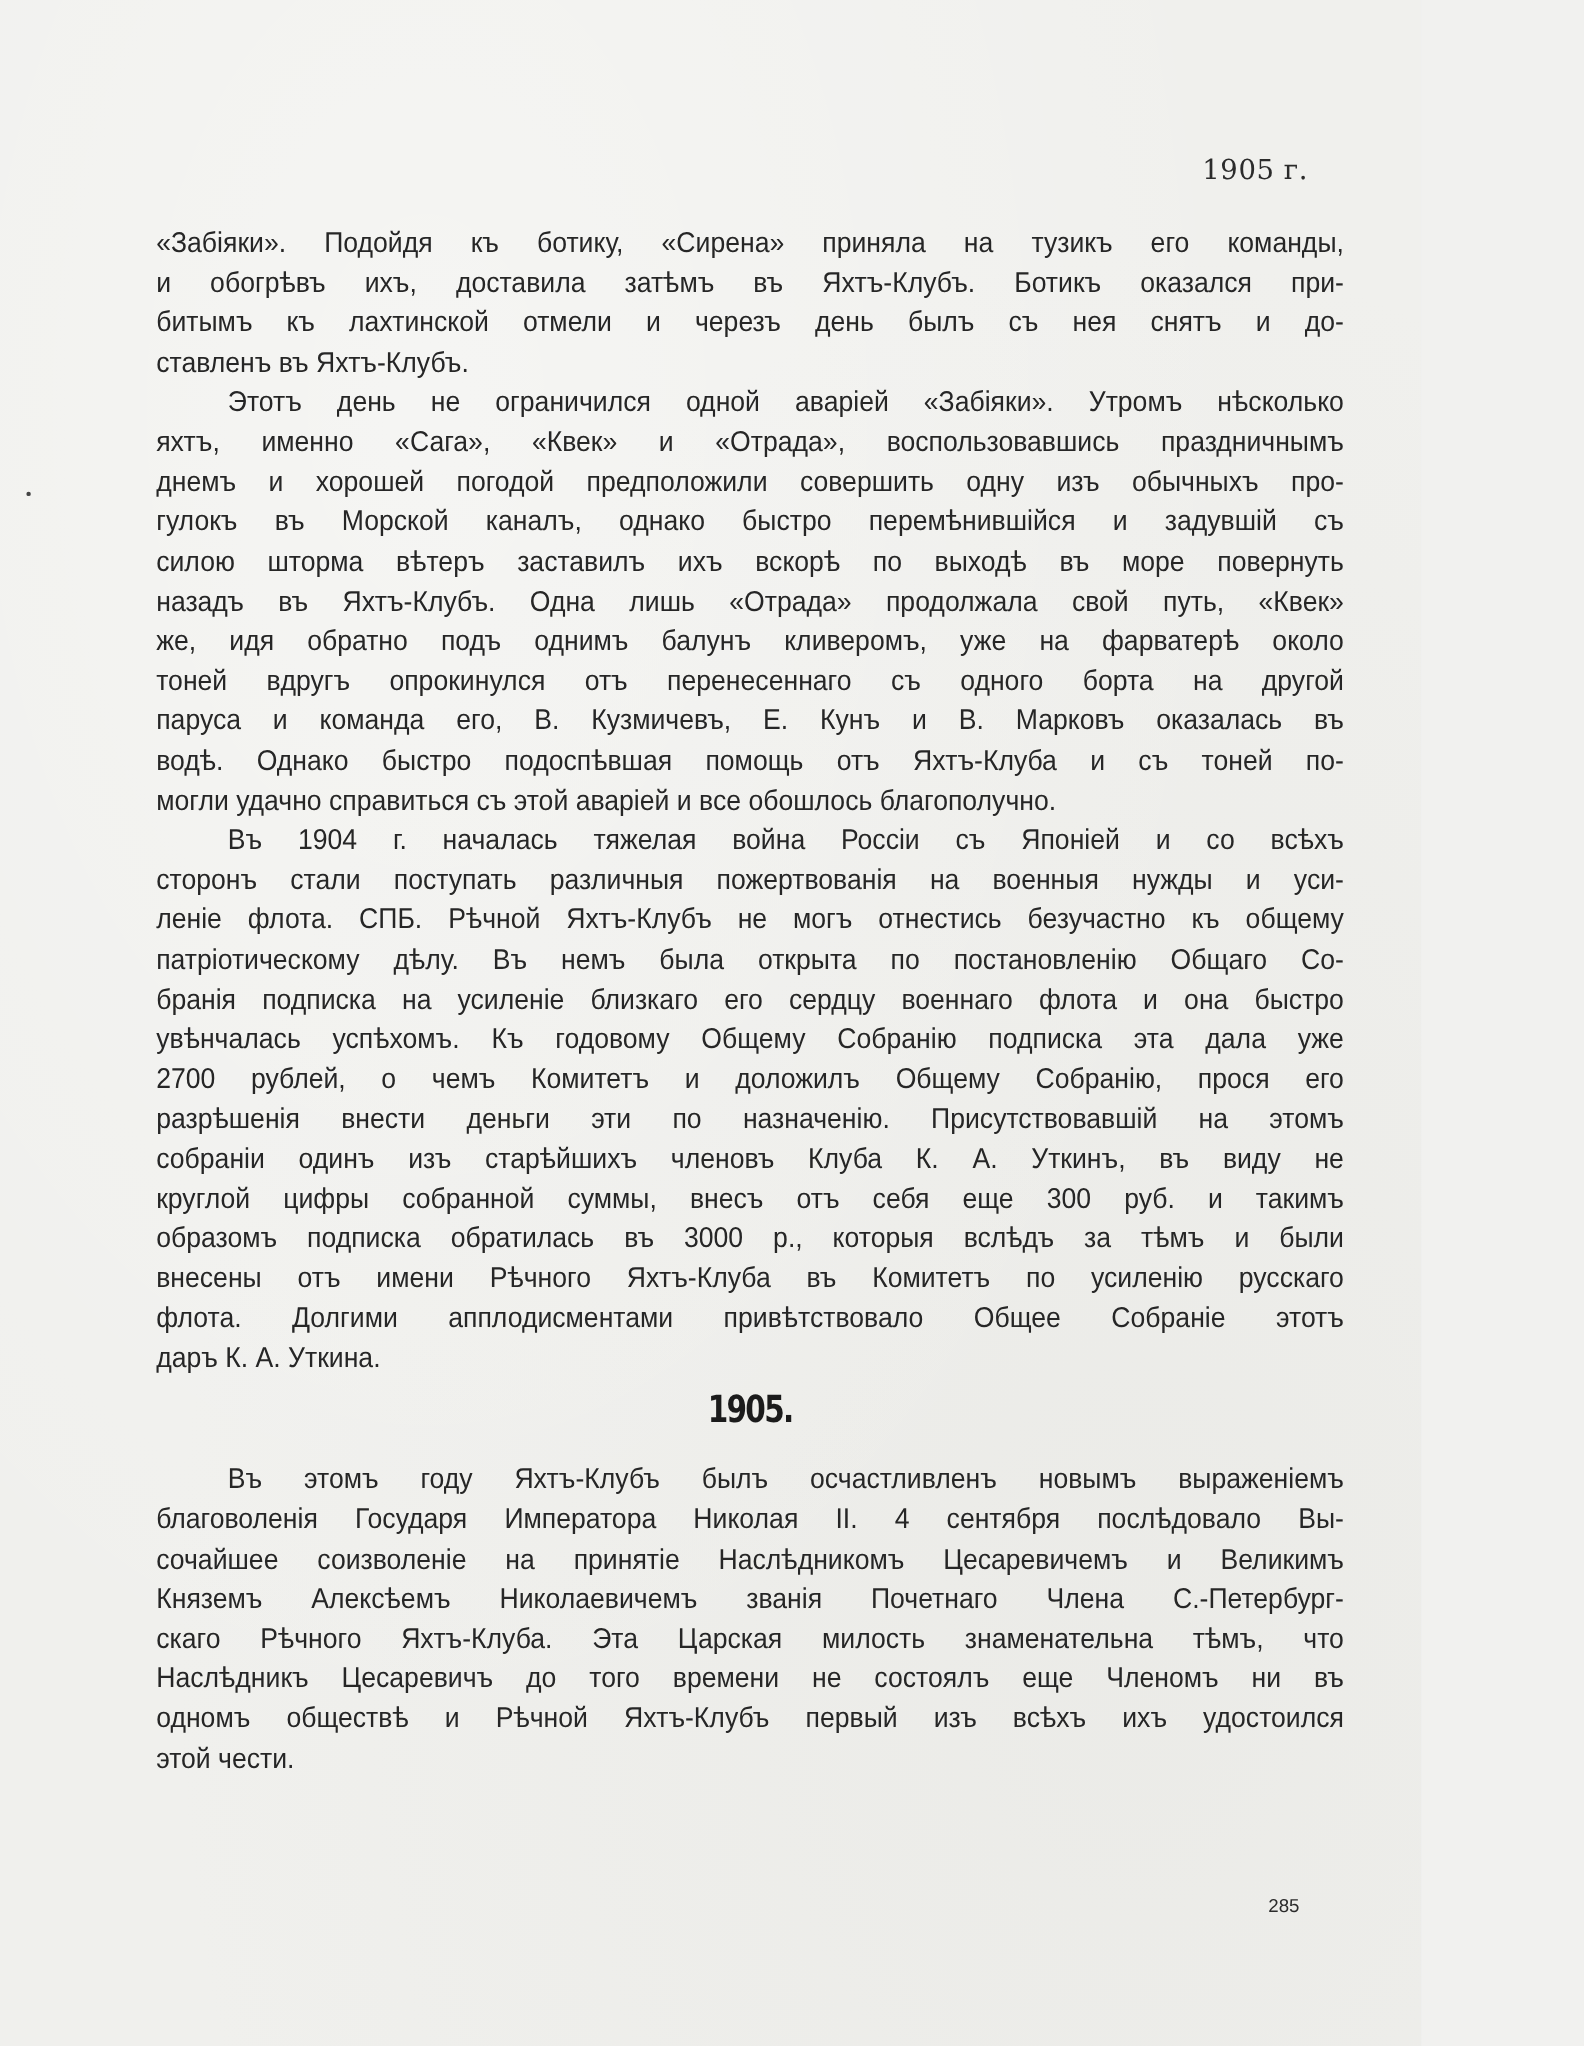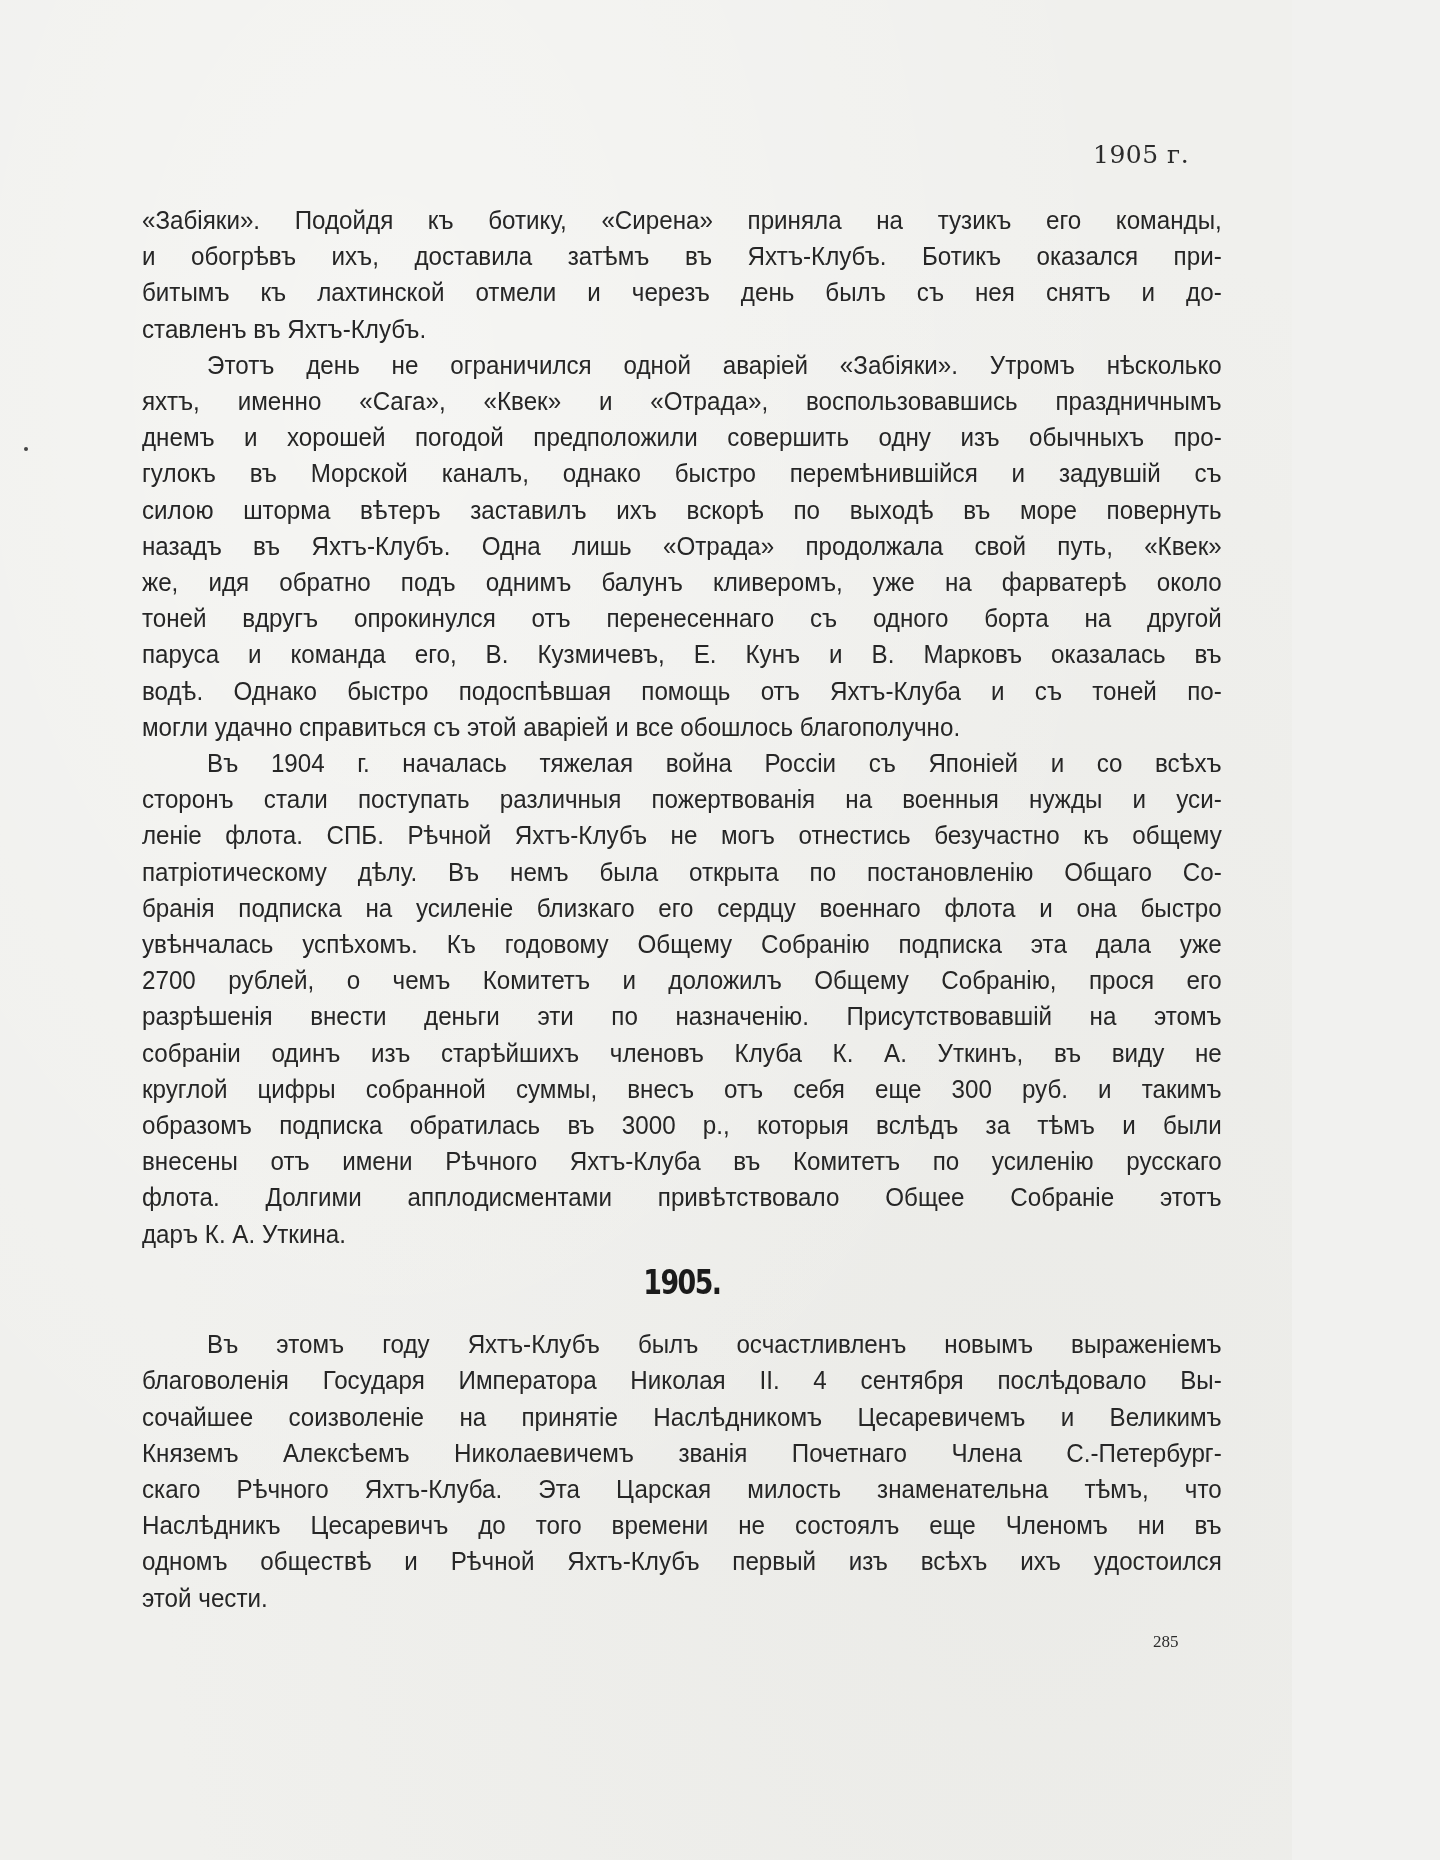--- a/index.html
+++ b/index.html
@@ -82,22 +82,22 @@
     font-weight: bold;
     font-size: 34px;
     letter-spacing: -2px;
     color: #1b1b1b;
     margin: 12px 0 26px 0;
     transform: scaleX(0.85);
   }
   .page-number {
     position: absolute;
     left: 1153px;
-    top: 1632px;
-    font-family: Liberation Serif, serif;
+    top: 1723px;
+    font-family: Liberation Sans, sans-serif;
     font-size: 17px;
     color: #2b2b2b;
   }
 </style>
 </head>
 <body>
 
 <div class="page">
 
   <div class="speck"></div>

